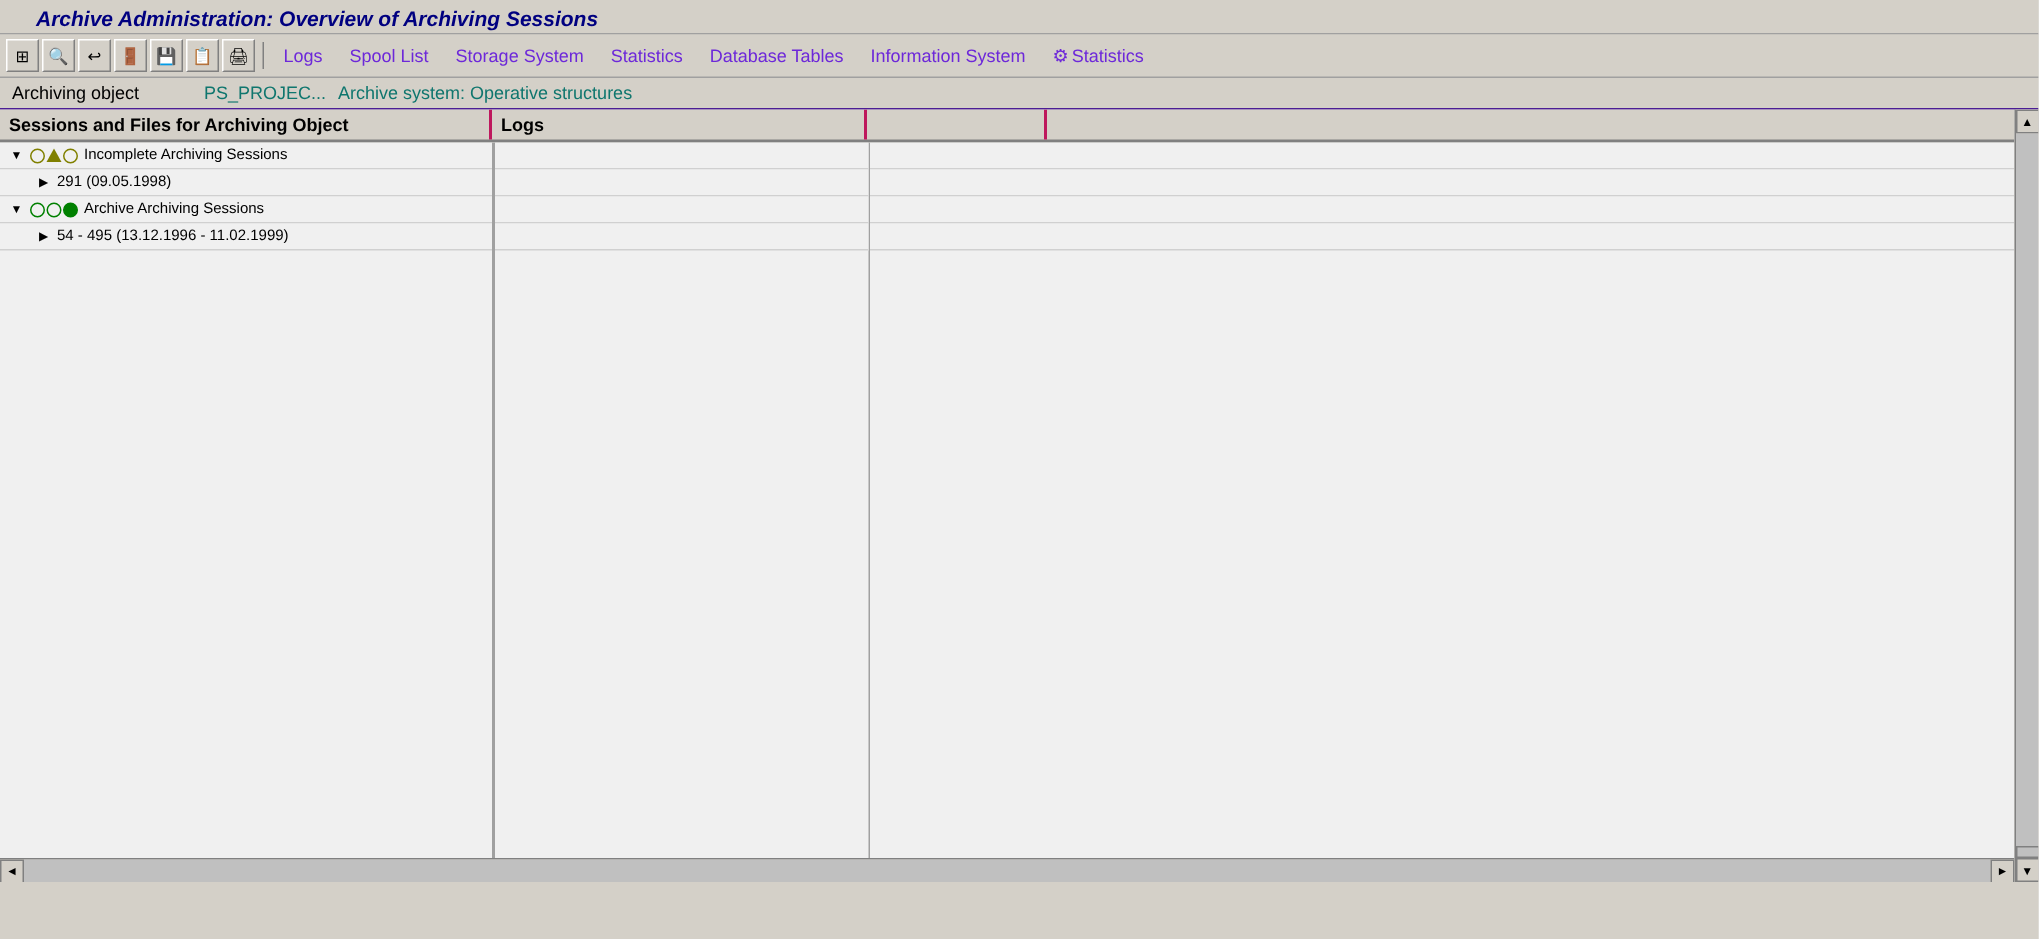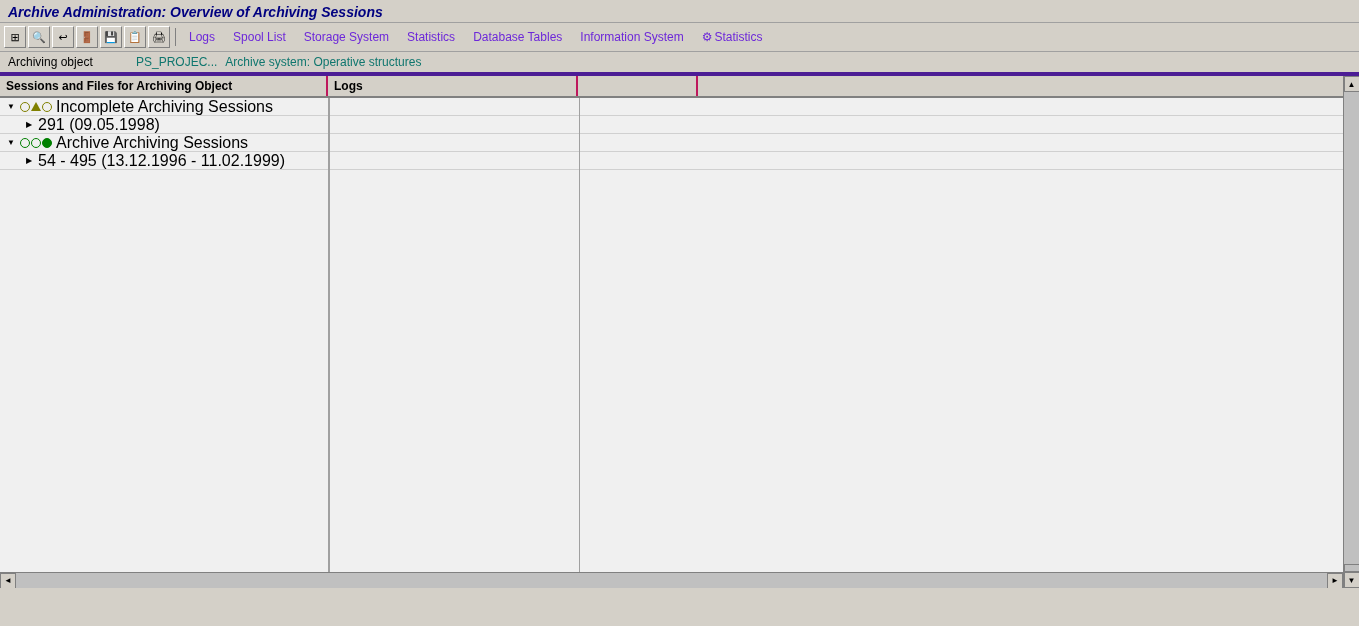--- a/index.html
+++ b/index.html
@@ -8,21 +8,21 @@
       font-size: 12px;
       background: #d4d0c8;
       width: 1359px;
       height: 626px;
       overflow: hidden;
     }
 
     
     .title-bar {
       background: #d4d0c8;
-      padding: 4px 8px 2px 8px;
+      padding: 4px 8px 2px 24px;
       border-bottom: 1px solid #a0a0a0;
     }
     .title-bar h1 {
       font-size: 14px;
       font-weight: bold;
       font-style: italic;
       color: #000080;
     }
 
     
@@ -68,21 +68,21 @@
       background: #f0f0f0;
       height: calc(626px - 90px);
     }
 
     
     .object-row {
       display: flex;
       align-items: flex-start;
       padding: 3px 8px;
       background: #d4d0c8;
-      border-bottom: 4px solid #4c1d95;
+      border-bottom: 1px solid #4c1d95;
       gap: 8px;
     }
     .object-label {
       font-size: 12px;
       color: #000;
       min-width: 120px;
     }
     .object-value {
       font-size: 12px;
       color: #0f766e;
@@ -173,21 +173,21 @@
     .icon-circle-green-outline {
       width: 10px;
       height: 10px;
       border-radius: 50%;
       border: 1.5px solid #008000;
       background: transparent;
       display: inline-block;
     }
 
     .tree-label {
-      font-size: 16px;
+      font-size: 10px;
       color: #000;
     }
     .note-row {
       height: 18px;
       border-bottom: 1px solid #d0d0d0;
       background: #f0f0f0;
     }
 
     
     .scrollbar-right {

